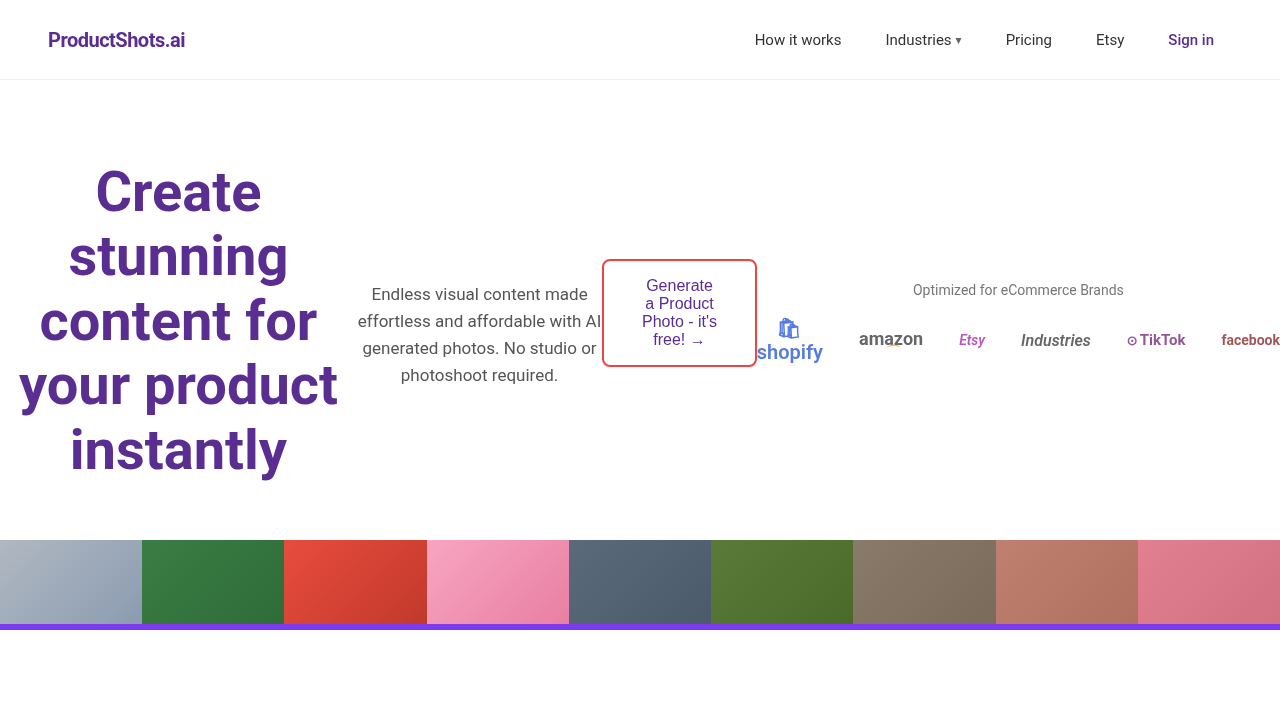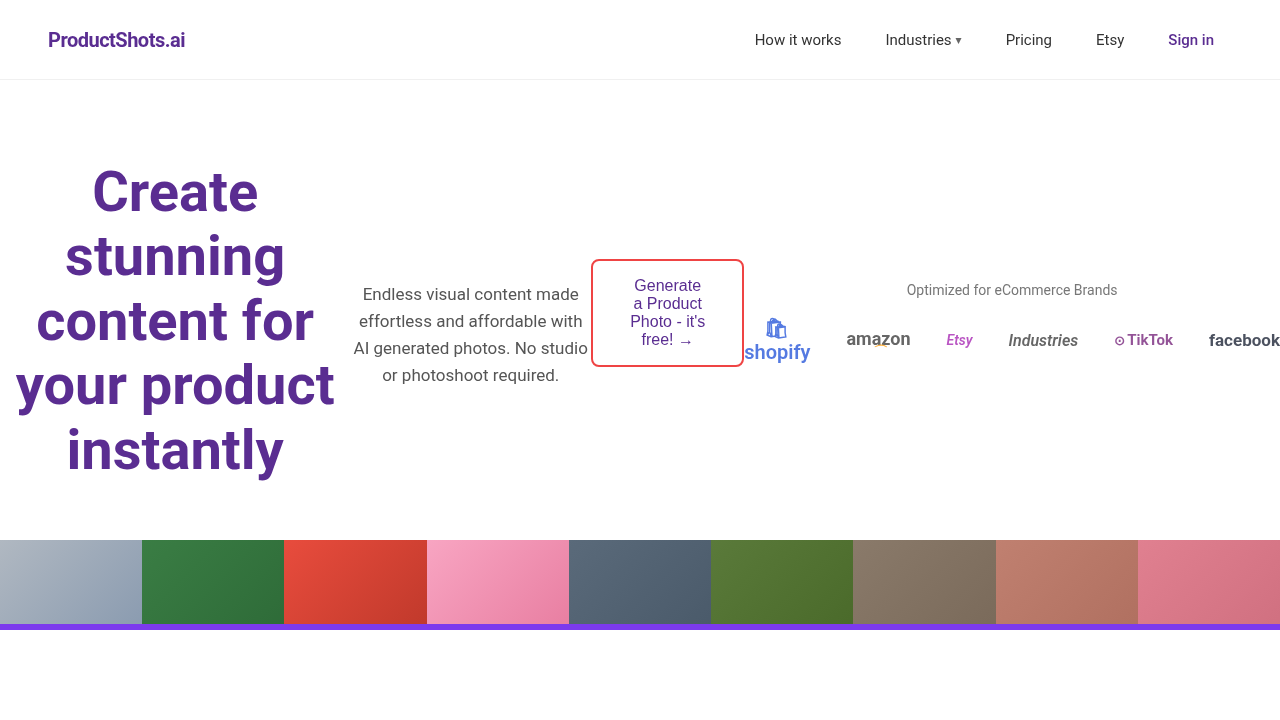--- a/index.html
+++ b/index.html
@@ -131,21 +131,21 @@
       color: #333;
       font-weight: 600;
       opacity: 0.75;
     }
 
     .brand-shopify { color: #1d4ed8; font-size: 20px; }
     .brand-amazon { color: #333; font-size: 16px; font-style: italic; }
     .brand-etsy { color: #a21caf; font-size: 14px; font-style: italic; }
     .brand-instagram { color: #333; font-size: 16px; font-style: italic; }
     .brand-tiktok { color: #701a75; font-size: 15px; font-weight: 700; }
-    .brand-facebook { color: #0f172a; font-size: 17px; font-weight: 700; }
+    .brand-facebook { color: #7f1d1d; font-size: 14px; font-weight: 700; }
 
     
     .image-strip {
       display: flex;
       width: 1280px;
       height: 90px;
       position: relative;
       overflow: hidden;
     }
 

